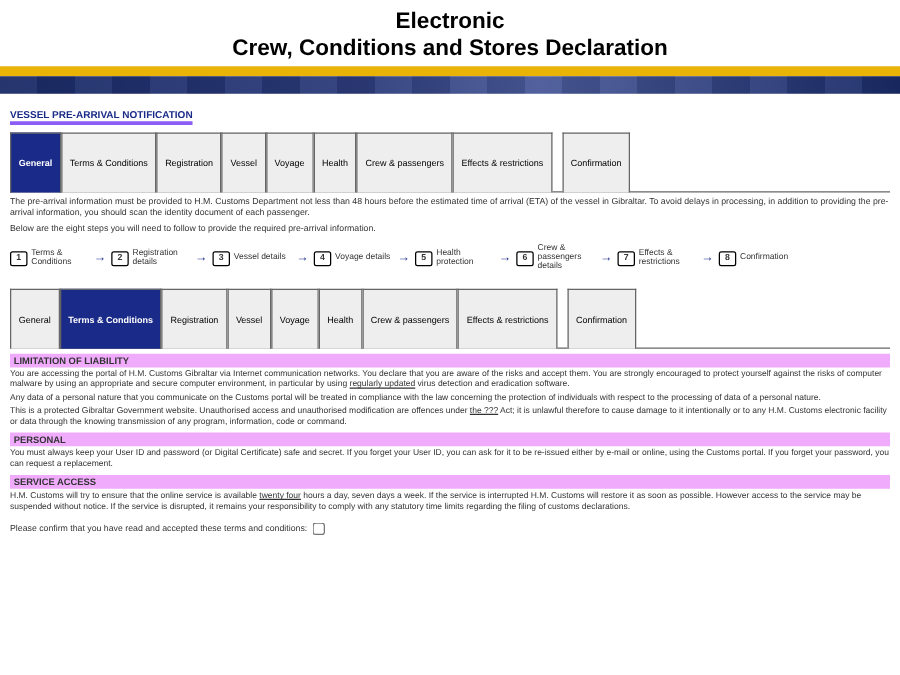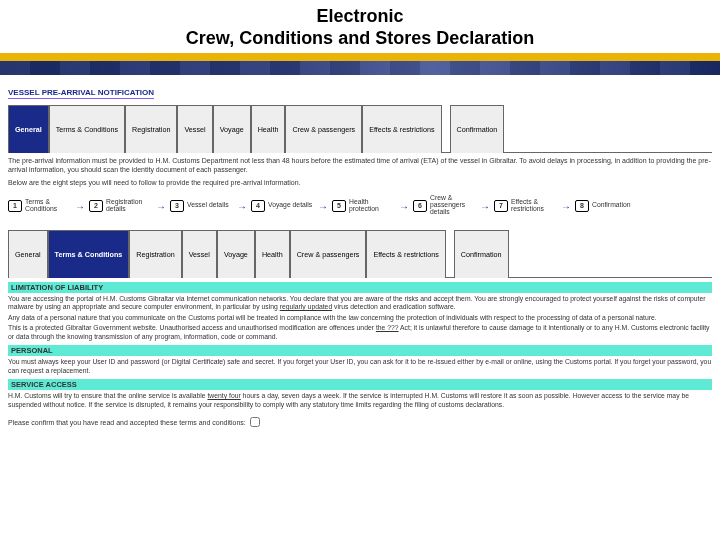--- a/index.html
+++ b/index.html
@@ -2,34 +2,34 @@
 <html><head>
 <meta charset="utf-8">
 <style>
   * { box-sizing: border-box; margin: 0; padding: 0; }
   body { width: 720px; height: 540px; font-family: Verdana, Arial, sans-serif; background: #fff; overflow: hidden; }
   .header { background: #fff; padding: 6px 0 4px; text-align: center; border-bottom: 8px solid #eab308; }
   .header h1 { font-size: 18px; font-weight: bold; color: #000; line-height: 1.2; }
   .banner { height: 14px; background: linear-gradient(90deg, #1a2a66 0%, #2c3b7a 40%, #4a5a99 60%, #1a2a66 100%); position: relative; }
   .banner::after { content:""; position:absolute; inset:0; background: repeating-linear-gradient(90deg, rgba(255,255,255,0.05) 0 30px, rgba(0,0,0,0.08) 30px 60px); }
   .content { padding: 6px 8px 0; }
-  .section-title { margin-top: 6px; font-size: 8px; font-weight: bold; color: #1a2a88; border-bottom: 1px solid #8b5cf6; padding-bottom: 1px; display: inline-block; }
+  .section-title { margin-top: 6px; font-size: 8px; font-weight: bold; color: #1a2a88; border-bottom: 3px solid #8b5cf6; padding-bottom: 1px; display: inline-block; }
   .tabbar { display: flex; margin-top: 6px; font-size: 7.2px; }
   .tab { border: 1px solid #666; border-bottom: none; padding: 19px 6px; background: #eee; cursor: pointer; white-space: nowrap; }
   .tab.active { background: #1a2a88; color: #fff; font-weight: bold; }
   .tabgap { flex: 0 0 8px; }
   .tabunderline { border-bottom: 1px solid #666; margin-top: -1px; }
   .para { font-size: 7px; color: #333; margin-top: 4px; line-height: 1.25; }
   .steps { display: flex; align-items: center; margin-top: 8px; font-size: 6.8px; color: #333; gap: 2px; }
   .step { display: flex; align-items: center; gap: 3px; }
   .stepnum { width: 14px; height: 12px; border: 1px solid #000; display: flex; align-items: center; justify-content: center; font-weight: bold; font-size: 7px; border-radius: 2px; }
   .steplbl { width: 46px; line-height: 1.0; }
   .arrow { font-size: 10px; color: #1a2a88; margin: 0 2px; }
   .subhead { margin-top: 8px; font-size: 7.5px; font-weight: bold; color: #444; }
-  .tc-head { background: #5eead4; font-size: 7.5px; font-weight: bold; color: #333; padding: 1px 3px; margin-top: 4px; }
+  .tc-head { background: #f0abfc; font-size: 7.5px; font-weight: bold; color: #333; padding: 1px 3px; margin-top: 4px; }
   .tc-body { font-size: 6.8px; color: #333; margin-top: 2px; line-height: 1.25; }
   .underline { text-decoration: underline; }
   .confirm { font-size: 7px; color: #333; margin-top: 8px; display: flex; align-items: center; gap: 4px; }
   .confirm input { width: 10px; height: 10px; }
 </style>
 </head>
 <body>
 
 <div class="header">
   <h1>

